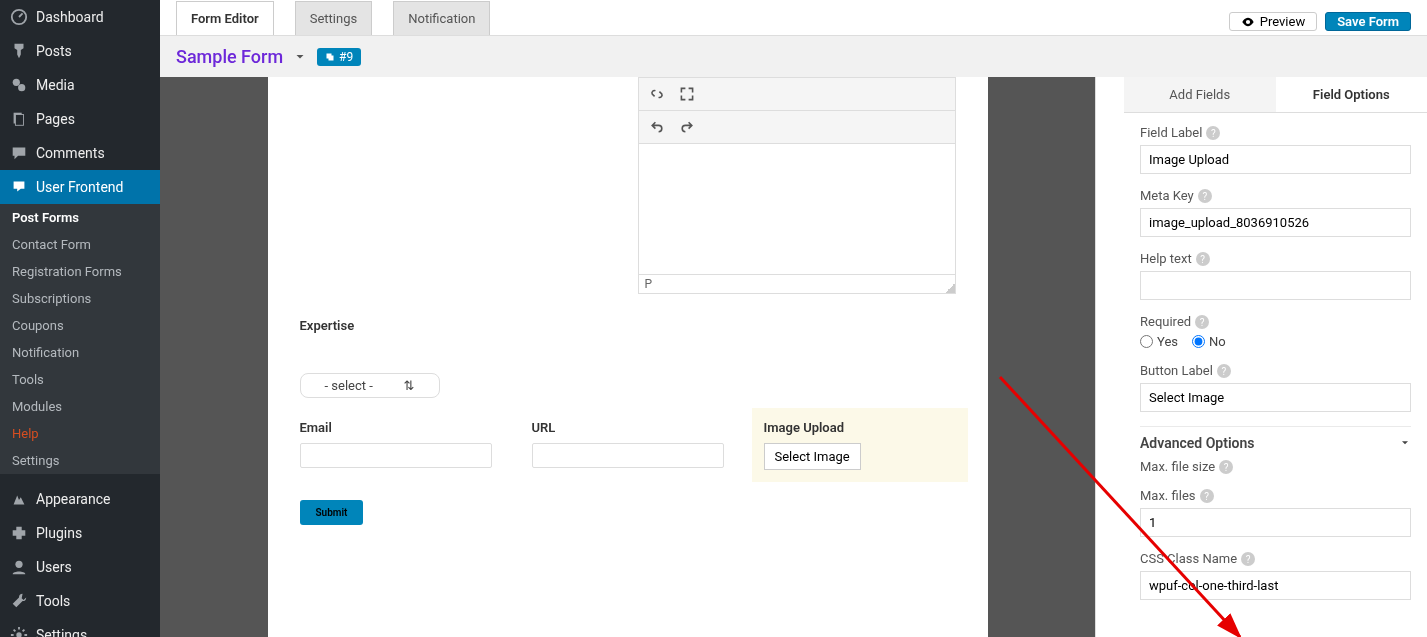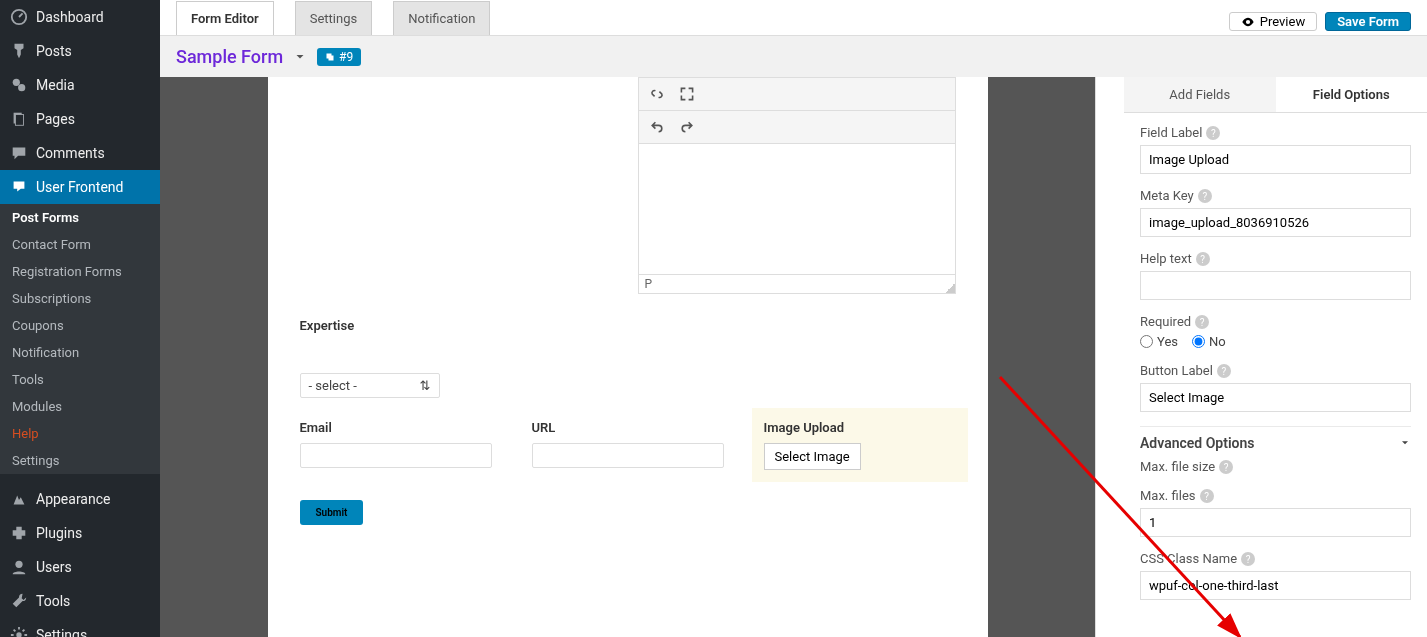--- a/index.html
+++ b/index.html
@@ -38,21 +38,21 @@
 .tbtn { width:20px; height:20px; color:#555; display:inline-flex; align-items:center; justify-content:center; cursor:pointer; }
 .editorbody { height:130px; position:relative; }
 .editorfoot { border-top:1px solid #ddd; font-size:12px; color:#666; padding:2px 6px; position:relative; }
 .resize-grip { position:absolute; right:0; bottom:0; width:10px; height:10px; background:linear-gradient(135deg, transparent 50%, #ccc 50%); }
 
 .formrow { display:flex; gap:40px; margin-top:22px; }
 .ffield { flex:1; }
 .ffield.highlight { background:#fcf9e8; padding:12px; margin:-12px; }
 .ffield label { font-weight:600; font-size:13px; display:block; margin-bottom:8px; color:#333; }
 .ffield input[type=text], .ffield select { width:100%; padding:4px 6px; border:1px solid #ddd; border-radius:2px; background:#fff; font-size:13px; }
-.sel { position:relative; border:1px solid #ddd; padding:4px 8px; border-radius:2px; background:#fff; width:140px; font-size:13px;margin-top:40px; }
+.sel { position:relative; border:1px solid #ddd; padding:4px 24px; border-radius:8px; background:#fff; width:140px; font-size:13px;margin-top:40px; }
 .radios label { font-weight:400; display:flex; align-items:center; gap:6px; margin-bottom:4px; }
 .selimgbtn { padding:5px 10px; border:1px solid #ccc; background:#fff; cursor:pointer; font-size:13px; }
 .submitbtn { background:#0085ba; color:#000000; border:none; padding:7px 16px; border-radius:3px; font-size:10px; margin-top:30px; cursor:pointer; font-weight:600; }
 
 .rightpanel { width:332px; background:#fff; border-left:1px solid #ddd; display:flex; flex-direction:column; overflow-y:auto;padding-left:28px; }
 .rtabs { display:flex; border-bottom:1px solid #ddd; }
 .rtab { flex:1; text-align:center; padding:10px; font-size:13px; cursor:pointer; color:#555; background:#f4f4f4; }
 .rtab.active { background:#fff; font-weight:600; color:#333; }
 .rbody { padding:12px 16px; }
 .rfield { margin-bottom:14px; }

